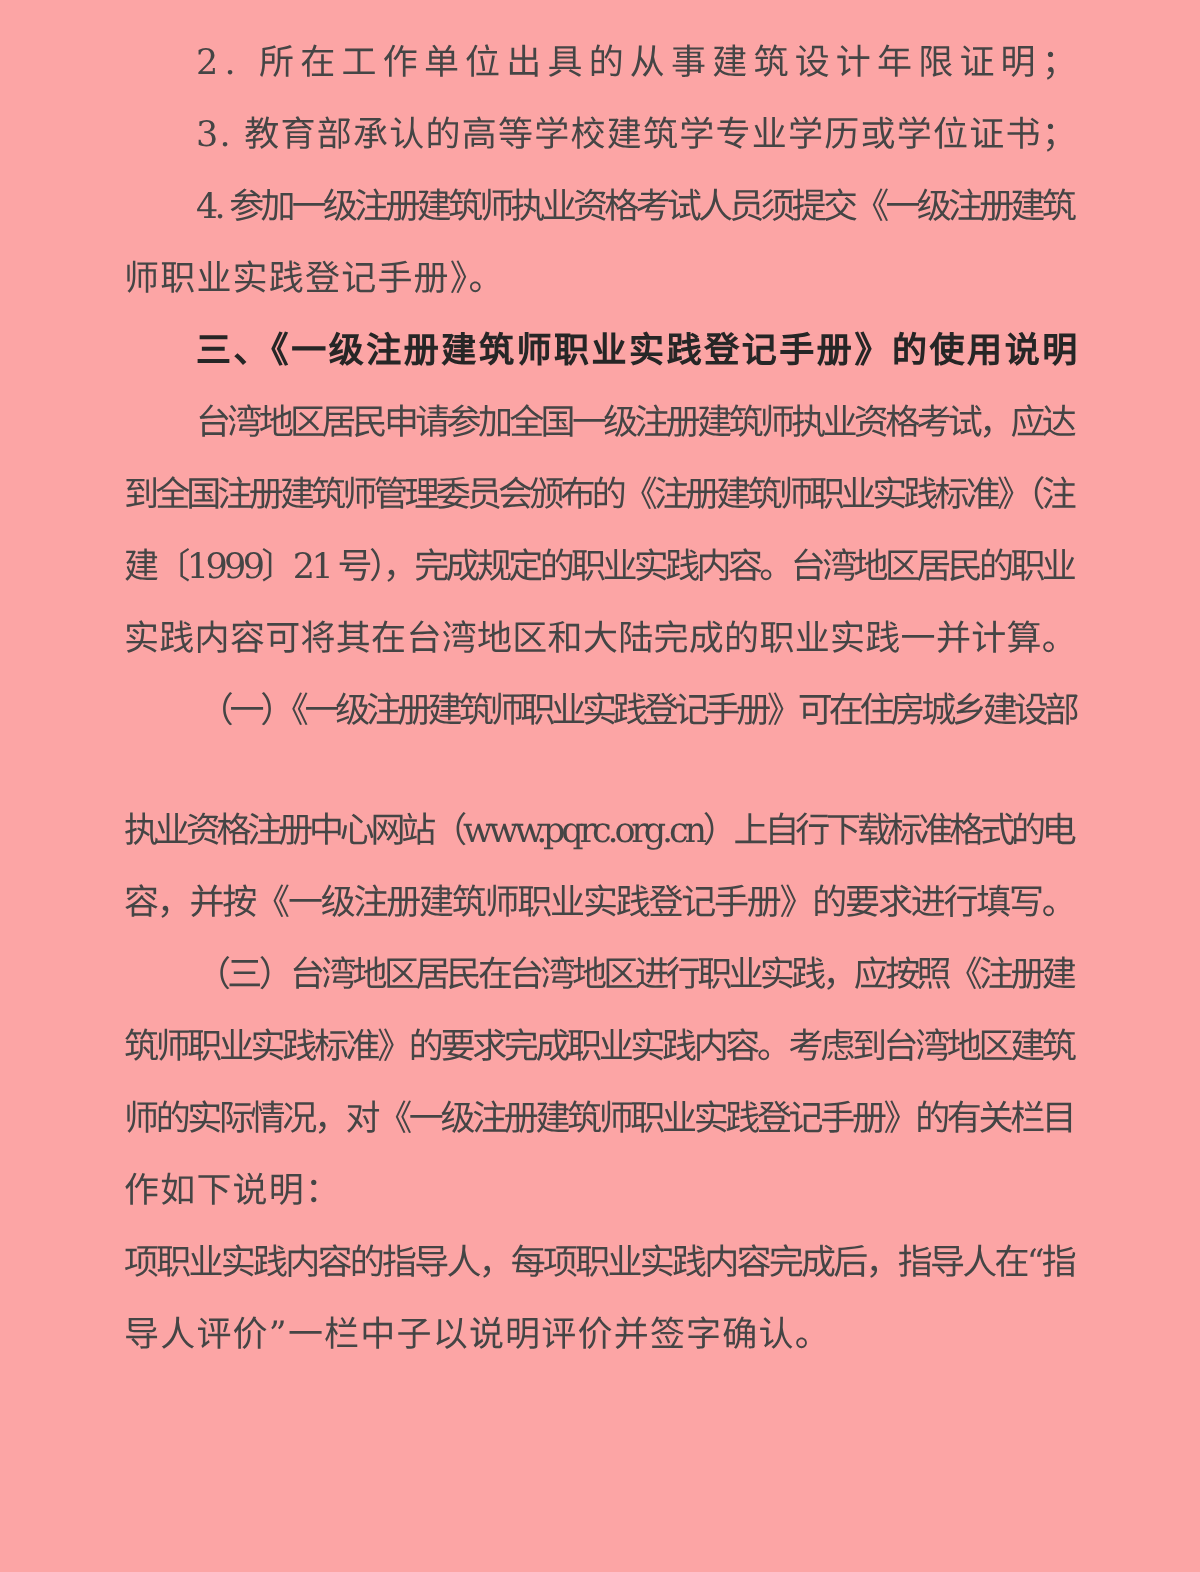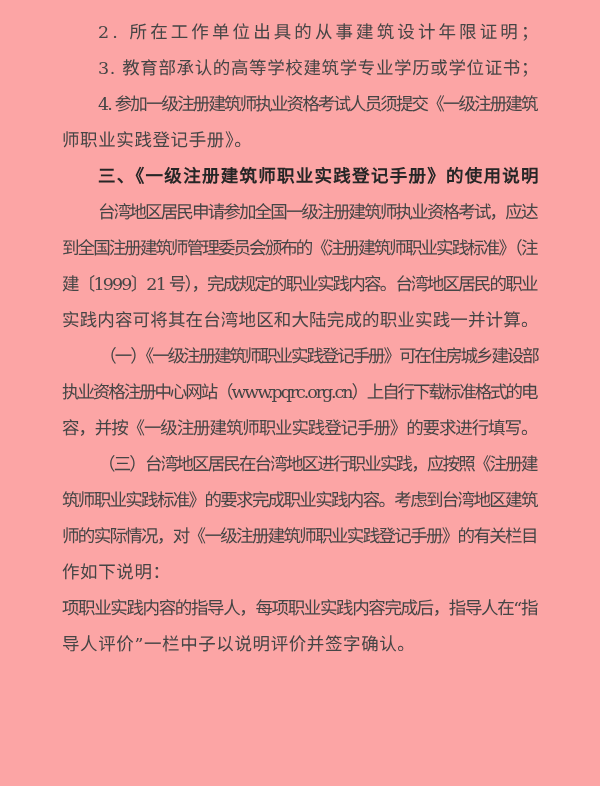--- a/index.html
+++ b/index.html
@@ -69,21 +69,21 @@
 
     <div>
       <div class="line indent-1" style="letter-spacing: -1.8375px;">台湾地区居民申请参加全国一级注册建筑师执业资格考试，应达</div>
       <div class="line" style="letter-spacing: -1.91198px;">到全国注册建筑师管理委员会颁布的《注册建筑师职业实践标准》（注</div>
       <div class="line" style="letter-spacing: -1.80956px;">建〔1999〕21 号），完成规定的职业实践内容。台湾地区居民的职业</div>
       <div class="line" style="letter-spacing: 0.14988px;">实践内容可将其在台湾地区和大陆完成的职业实践一并计算。</div>
     </div>
 
     <div>
       <div class="line indent-1" style="letter-spacing: -2.08415px; text-align: center;">（一）《一级注册建筑师职业实践登记手册》可在住房城乡建设部</div>
-      <div class="line" style="letter-spacing: -2.09215px;">执业资格注册中心网站（www.pqrc.org.cn）上自行下载标准格式的电</div>
+      <div class="line" style="letter-spacing: -2.09215px; margin-top: 24px;">执业资格注册中心网站（www.pqrc.org.cn）上自行下载标准格式的电</div>
     </div>
 
     <div>
       <div class="line" style="letter-spacing: -1.11094px;">容，并按《一级注册建筑师职业实践登记手册》的要求进行填写。</div>
     </div>
 
     <div>
       <div class="line indent-1" style="letter-spacing: -1.8375px;">（三）台湾地区居民在台湾地区进行职业实践，应按照《注册建</div>
       <div class="line" style="letter-spacing: -1.67586px;">筑师职业实践标准》的要求完成职业实践内容。考虑到台湾地区建筑</div>
       <div class="line" style="letter-spacing: -1.67586px;">师的实际情况，对《一级注册建筑师职业实践登记手册》的有关栏目</div>

